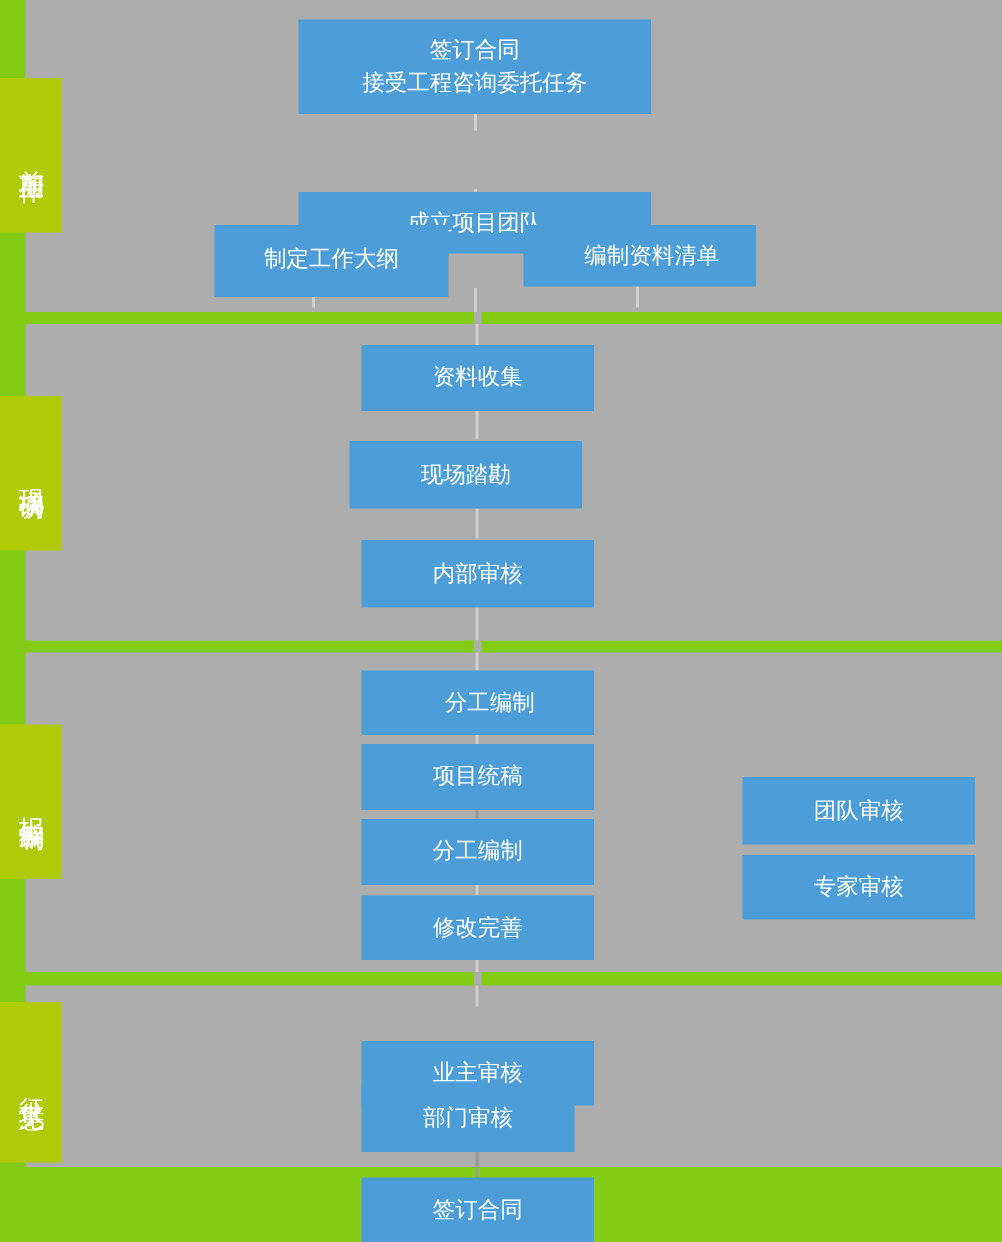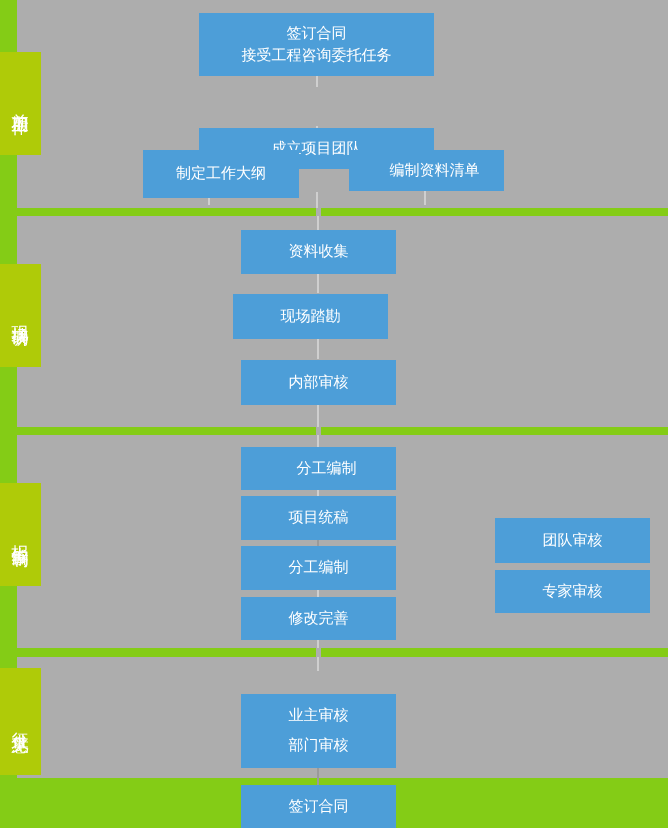--- a/index.html
+++ b/index.html
@@ -143,17 +143,17 @@
   <div class="band" style="left:17px; top:657px; width:651px; height:121px;"></div>
 
   <div class="phase-label" style="left:0px; top:668px; width:41px; height:107px;">征求意见</div>
 
   <div class="connector" style="left:317px; top:657px; height:14px;"></div>
   <div class="connector" style="left:317px; top:714px; height:10px;"></div>
   <div class="connector dark" style="left:317px; top:768px; height:17px;"></div>
 
   <div class="node" style="left:241px; top:671px; width:155px; height:43px;margin-top:23px;">业主审核</div>
 
-  <div class="node" style="left:241px; top:724px; width:155px; height:44px;">部门审核</div>
+  <div class="node" style="left:241px; top:724px; width:142px; height:44px;">部门审核</div>
 
   <div class="node" style="left:241px; top:785px; width:155px; height:43px;">签订合同</div>
 
 </div>
 
 </body></html>

